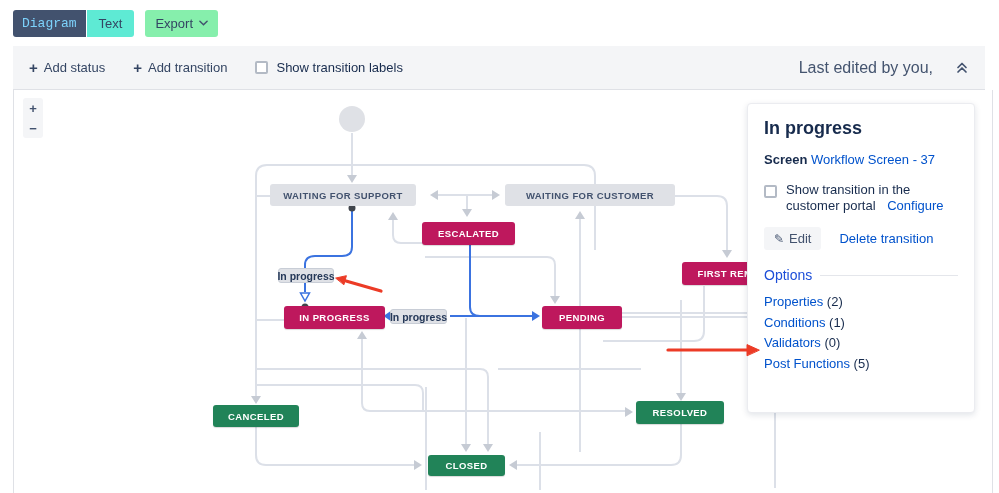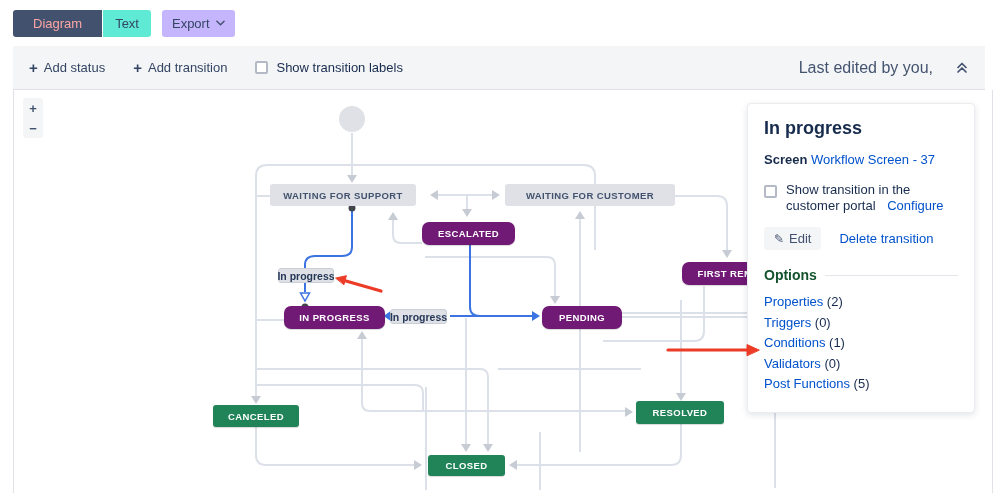--- a/index.html
+++ b/index.html
@@ -3,23 +3,23 @@
 <meta charset="utf-8">
 <style>
   html,body{margin:0;padding:0;background:#fff;}
   body{width:999px;height:493px;position:relative;overflow:hidden;
        font-family:"Liberation Sans",sans-serif;color:#172B4D;}
   
   .topbar{position:absolute;left:0;top:0;width:999px;height:46px;background:#fff;
           display:flex;align-items:center;padding-left:13px;box-sizing:border-box;}
   .btn{height:27px;display:flex;align-items:center;justify-content:center;
        font-size:13px;font-weight:500;cursor:pointer;box-sizing:border-box;}
-  .btn-diagram{background:#42526E;color:#fca5a5;border-radius:3px 0 0 3px;padding:0 20px;}
+  .btn-diagram{background:#42526E;color:#7dd3fc;border-radius:3px 0 0 3px;padding:0 9px;font-family:Liberation Mono, monospace;}
   .btn-text{background:#5eead4;color:#344563;border-radius:0 3px 3px 0;padding:0 12px;margin-left:1px;}
-  .btn-export{background:#c4b5fd;color:#344563;border-radius:3px;padding:0 10px;margin-left:11px;gap:6px;}
+  .btn-export{background:#86efac;color:#344563;border-radius:3px;padding:0 10px;margin-left:11px;gap:6px;}
   .chev-down{width:9px;height:6px;display:inline-block;}
   
   .toolbar2{position:absolute;left:13px;top:46px;width:972px;height:44px;background:#F4F5F7;
             border-bottom:1px solid #DFE1E6;display:flex;align-items:center;
             padding:0 16px;box-sizing:border-box;font-size:13px;}
   .tool-link{display:flex;align-items:center;gap:6px;color:#344563;font-weight:500;cursor:pointer;margin-right:28px;}
   .plus{font-weight:700;font-size:15px;line-height:1;color:#344563;}
   .cbx{width:13px;height:13px;background:#fff;border:2px solid #B3BAC5;border-radius:2px;box-sizing:border-box;}
   .cbx-row{display:flex;align-items:center;gap:8px;color:#172B4D;}
   .last-edited{margin-left:auto;color:#44546F;font-size:16px;display:flex;align-items:center;gap:22px;}
@@ -28,21 +28,21 @@
           border-left:1px solid #DFE1E6;border-right:1px solid #DFE1E6;box-sizing:border-box;}
   .wires{position:absolute;left:0;top:0;z-index:1;}
   .zoomctl{position:absolute;left:9px;top:8px;width:20px;height:40px;background:#F4F5F7;
            border-radius:3px;z-index:5;display:flex;flex-direction:column;align-items:center;
            justify-content:space-around;color:#42526E;font-weight:700;font-size:13px;}
   .zoombtn{cursor:pointer;line-height:1;user-select:none;}
   .node{position:absolute;z-index:2;display:flex;align-items:center;justify-content:center;
         font-size:9.5px;font-weight:700;letter-spacing:.4px;border-radius:3px;cursor:pointer;
         box-sizing:border-box;white-space:nowrap;overflow:hidden;}
   .node.todo{background:#DFE1E6;color:#42526E;}
-  .node.in-progress{background:#701a75;color:#fff;box-shadow:0 1px 1px rgba(0,0,0,.15);border-radius:7px;}
+  .node.in-progress{background:#be185d;color:#fff;box-shadow:0 1px 1px rgba(0,0,0,.15);}
   .node.done{background:#218358;color:#fff;box-shadow:0 1px 1px rgba(0,0,0,.15);}
   .node.start{background:#DFE1E6;border-radius:50%;}
   .tlabel{position:absolute;z-index:3;background:#DFE1E6;border:1px solid #C8CDD6;border-radius:3px;
           color:#253858;font-size:10.5px;font-weight:700;display:flex;align-items:center;
           justify-content:center;cursor:pointer;box-sizing:border-box;white-space:nowrap;}
   
   .panel{position:absolute;left:747px;top:103px;width:228px;height:310px;background:#fff;
          border:1px solid #EBECF0;border-radius:4px;box-shadow:0 2px 6px rgba(9,30,66,.12);
          z-index:10;box-sizing:border-box;padding:14px 16px 0 16px;font-size:13px;}
   .panel h2{margin:0 0 13px 0;font-size:18px;font-weight:600;color:#172B4D;}
@@ -50,21 +50,21 @@
   .screen-line b{font-weight:700;color:#172B4D;}
   a.link{color:#0052CC;text-decoration:none;cursor:pointer;}
   .portal-row{display:flex;gap:9px;margin-bottom:13px;}
   .portal-text{width:178px;line-height:16px;color:#172B4D;}
   .portal-text .cfg{margin-left:8px;}
   .actions{display:flex;align-items:center;gap:18px;margin-bottom:17px;}
   .edit-btn{background:#F4F5F7;border-radius:3px;height:23px;padding:0 10px;display:flex;
             align-items:center;gap:5px;color:#42526E;font-weight:500;cursor:pointer;}
   .pencil{font-size:12px;line-height:1;color:#42526E;}
   .opt-head{display:flex;align-items:center;gap:8px;margin-bottom:9px;}
-  .opt-head h3{margin:0;font-size:14px;font-weight:700;color:#14532d;}
+  .opt-head h3{margin:0;font-size:14px;font-weight:400;color:#1d4ed8;}
   .opt-head .rule{flex:1;height:1px;background:#E4E6EB;}
   .opt-row{line-height:20.5px;}
   .opt-row .cnt{color:#172B4D;}
   
   .annot{position:absolute;left:0;top:0;z-index:20;pointer-events:none;}
 </style>
 </head>
 <body>
 
 <div class="topbar">
@@ -201,21 +201,20 @@
       <span>Edit</span>
     </div>
     <a class="link">Delete transition</a>
   </div>
   <div class="opt-head">
     <h3>Options</h3>
     <div class="rule"></div>
   </div>
   <div id="options-list">
       <div class="opt-row"><a class="link">Properties</a><span class="cnt"> (2)</span></div>
-      <div class="opt-row"><a class="link">Triggers</a><span class="cnt"> (0)</span></div>
       <div class="opt-row"><a class="link">Conditions</a><span class="cnt"> (1)</span></div>
       <div class="opt-row"><a class="link">Validators</a><span class="cnt"> (0)</span></div>
       <div class="opt-row"><a class="link">Post Functions</a><span class="cnt"> (5)</span></div>
     </div>
 </div>
 
 <svg class="annot" width="999" height="493" viewBox="0 0 999 493">
   <g stroke="#EC3B26" stroke-width="3.2" fill="#EC3B26" stroke-linecap="round">
     <line x1="381" y1="291" x2="346" y2="281"></line>
     <polygon points="336,278 346.4,275.7 344,284.4" stroke-width="1"></polygon>

